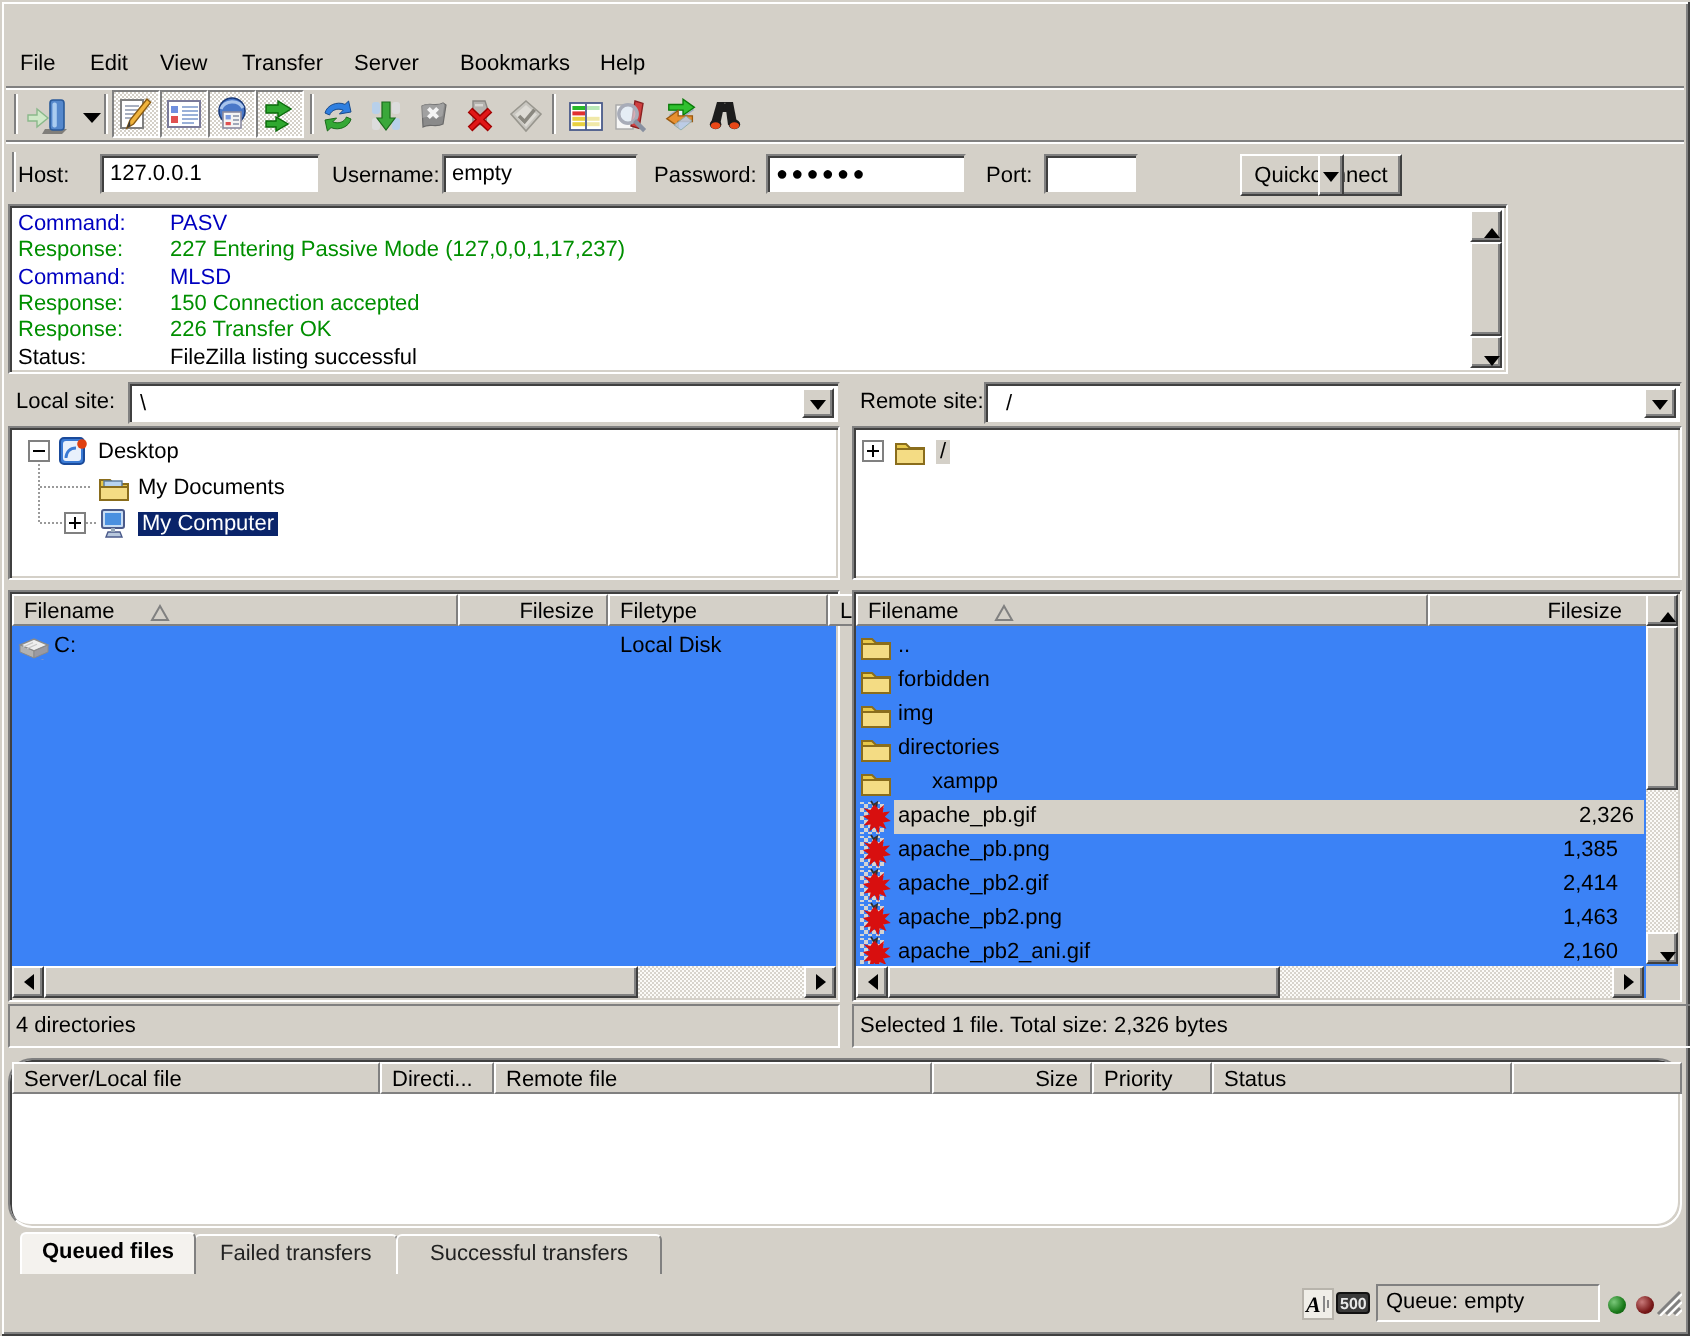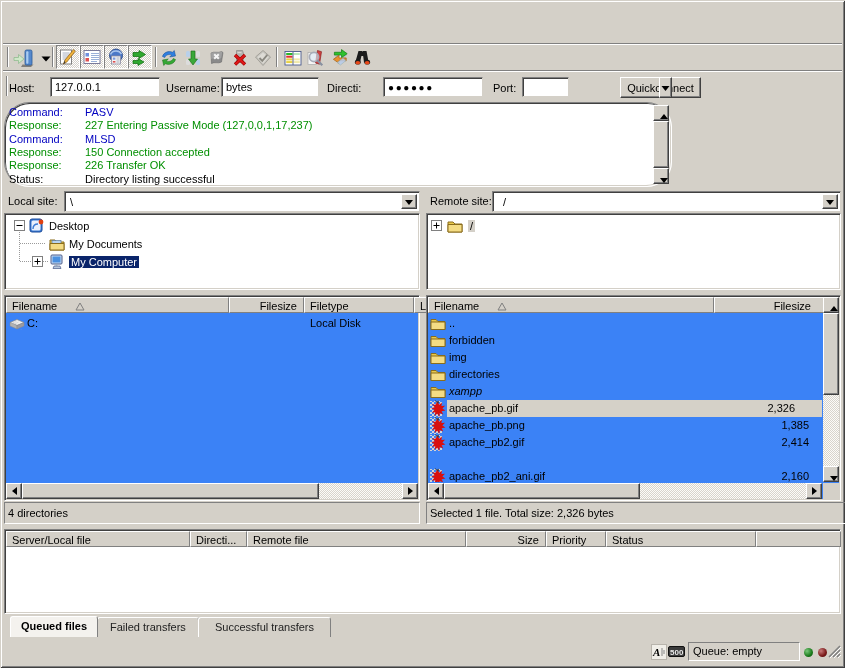--- a/index.html
+++ b/index.html
@@ -45,21 +45,21 @@
 .tbtoggle svg { position:absolute; left:2px; top:2px; }
 .tbico svg { position:absolute; left:0; top:0; }
 .tbico { position:absolute; top:4px; width:18px; height:19px; }
 
 
 #quickbar { position:absolute; left:4px; top:72px; width:837px; height:30px; }
 #quickbar .lbl { position:absolute; top:10px; }
 #quickbar .inp { position:absolute; top:5px; height:20px; font-size:11px; padding:3px 0 0 4px; }
 
 
-#log { position:absolute; left:4px; top:102px; width:668px; height:85px;border-radius:25px; }
+#log { position:absolute; left:4px; top:102px; width:750px; height:85px; }
 #log .line { position:absolute; left:4px; white-space:pre; }
 #log .v { position:absolute; left:76px; }
 .cmd { color:#0000c0; }
 .resp { color:#008f00; }
 
 
 .sbtn { position:absolute; background:#d4d0c8; border:1px solid #404040; border-top-color:#fff; border-left-color:#fff;
   box-shadow: inset -1px -1px 0 #808080; }
 .sbtn svg { position:absolute; left:3px; top:4px; }
 .thumb { position:absolute; background:#d4d0c8; border:1px solid #404040; border-top-color:#fff; border-left-color:#fff;
@@ -75,35 +75,44 @@
 .hdrrow { position:absolute; left:1px; top:1px; right:1px; height:16px; background:#d4d0c8; }
 .hdrseg { position:absolute; top:0; height:16px; background:#d4d0c8;
   border:1px solid #808080; border-top-color:#fff; border-left-color:#fff; padding:2px 4px 0 5px; }
 .statusbar-pane { position:absolute; height:22px; padding-top:4px; padding-left:3px;
   border:1px solid #808080; border-right-color:#fff; border-bottom-color:#fff; }
 .trow { position:absolute; height:17px; }
 .ticon { position:absolute; top:0px; }
 .tname { position:absolute; top:2px; }
 
 
-#queuebox { position:absolute; left:4px; top:529px; width:837px; height:85px; }
+#queuebox { position:absolute; left:4px; top:529px; width:837px; height:85px;border-radius:12px; }
 #tabs { position:absolute; left:4px; top:617px; height:21px; }
 .tab { position:absolute; top:0; height:20px; white-space:nowrap; background:#d4d0c8;
   border:1px solid #808080; border-top-color:#fff; border-left-color:#fff; border-bottom:none;
   border-radius:3px 3px 0 0; padding:3px 8px 0 8px; }
 .tab.active { background:#f4f2ee; font-weight:bold; height:21px; top:-1px; z-index:2; }
 
 
 #bstatus { position:absolute; left:4px; top:643px; width:837px; height:21px; }
 </style>
 </head>
 <body>
 <div id="win">
 
 
+<div id="menubar">
+  <span style="left:6px">File</span>
+  <span style="left:41px">Edit</span>
+  <span style="left:76px">View</span>
+  <span style="left:117px">Transfer</span>
+  <span style="left:173px">Server</span>
+  <span style="left:226px">Bookmarks</span>
+  <span style="left:296px">Help</span>
+</div>
 <div class="etch" style="top:43px"></div>
 
 <div id="toolbar">
   <div class="vsep" style="left:3px"></div>
   <div class="tbico" style="left:9px; width:22px;">
     <svg width="22" height="19" viewBox="0 0 22 19">
       <path d="M9.5 15.5h11l-2.5 2.5H8z" fill="#3a3a3a" opacity="0.55"></path>
       <rect x="12" y="1" width="7" height="15" rx="1.5" fill="#5588cc" stroke="#2a5a9a" stroke-width="0.8"></rect>
       <rect x="13.2" y="2.2" width="2.2" height="12.5" rx="1" fill="#aaccf0"></rect>
       <path d="M1 8.5h4.5V5.5L11 10l-5.5 4.5v-3H1z" fill="#cfe8c8" stroke="#8ab88a" stroke-width="0.7"></path>
@@ -230,40 +239,40 @@
     </svg>
   </div>
 </div>
 <div class="etch" style="top:70px"></div>
 
 <div id="quickbar">
   <div class="vsep" style="left:2px; top:4px"></div>
   <span class="lbl" style="left:5px">Host:</span>
   <div class="inp field" style="left:46px; width:110px;">127.0.0.1</div>
   <span class="lbl" style="left:162px">Username:</span>
-  <div class="inp field" style="left:217px; width:98px;">bytes</div>
-  <span class="lbl" style="left:323px">Directi:</span>
+  <div class="inp field" style="left:217px; width:98px;">empty</div>
+  <span class="lbl" style="left:323px">Password:</span>
   <div class="inp field" style="left:379px; width:100px; font-size:10px; letter-spacing:1.6px; padding-top:4px;">●●●●●●</div>
   <span class="lbl" style="left:489px">Port:</span>
   <div class="inp field" style="left:518px; width:47px;"></div>
   <div class="raised" style="position:absolute; left:572px; top:5px; width:81px; height:21px; text-align:center; padding-top:4px;margin-left:44px;">Quickconnect</div>
   <div class="raised" style="position:absolute; left:655px; top:5px; width:13px; height:21px;">
     <svg width="11" height="19" viewBox="0 0 11 19">
           <path d="M1.5 8l4 5 4-5z" fill="#000"></path>
         </svg>
   </div>
 </div>
 
 <div id="log" class="sunken">
   <div class="line" style="top:3px"><span class="cmd">Command:</span><span class="v cmd">PASV</span></div>
   <div class="line" style="top:16px"><span class="resp">Response:</span><span class="v resp">227 Entering Passive Mode (127,0,0,1,17,237)</span></div>
   <div class="line" style="top:30px"><span class="cmd">Command:</span><span class="v cmd">MLSD</span></div>
   <div class="line" style="top:43px"><span class="resp">Response:</span><span class="v resp">150 Connection accepted</span></div>
   <div class="line" style="top:56px"><span class="resp">Response:</span><span class="v resp">226 Transfer OK</span></div>
-  <div class="line" style="top:70px"><span>Status:</span><span class="v">Directory listing successful</span></div>
+  <div class="line" style="top:70px"><span>Status:</span><span class="v">FileZilla listing successful</span></div>
   <div style="position:absolute; right:2px; top:2px; bottom:2px; width:16px; background:#d4d0c8;">
     <div class="sbtn" style="left:0; top:0; width:16px; height:16px;">
           <svg width="14" height="14" viewBox="0 0 14 14">
             <path d="M7 4l-4 5h8z" fill="#000"></path>
           </svg>
         </div>
     <div class="thumb" style="left:0; top:16px; bottom:16px; width:16px;"></div>
     <div class="sbtn" style="left:0; bottom:0; width:16px; height:16px;">
           <svg width="14" height="14" viewBox="0 0 14 14">
             <path d="M7 10L3 5h8z" fill="#000"></path>
@@ -427,35 +436,35 @@
           </svg>
           <div class="abs" style="left:19px;top:0;height:17px;right:0;"></div>
           <span class="tname" style="left:21px;">directories</span>
         </div>
         <div class="trow" style="left:0;top:68px;width:100%;">
           <svg class="ticon" style="left:2px;top:1px" width="16" height="15" viewBox="0 0 16 15">
             <path d="M1 3.5h5l2 2h7v8H1z" fill="#e8c84a" stroke="#8a6d1c"></path>
             <path d="M1 6h14v7.5H1z" fill="#f4dc84" stroke="#8a6d1c"></path>
           </svg>
           <div class="abs" style="left:19px;top:0;height:17px;right:0;"></div>
-          <span class="tname" style="left:21px;font-style:italic;">xampp</span>
+          <span class="tname" style="left:38px;">xampp</span>
         </div>
         <div class="trow" style="left:0;top:85px;width:100%;">
           <svg class="ticon" style="left:2px;top:0px" width="16" height="17" viewBox="0 0 16 17">
             <pattern id="chk" width="4" height="4" patternUnits="userSpaceOnUse">
               <rect width="2" height="2" x="0" y="0" fill="#d4d4d4"></rect>
               <rect width="2" height="2" x="2" y="2" fill="#d4d4d4"></rect>
             </pattern>
             <rect x="0" y="1" width="12" height="16" fill="url(#chk)"></rect>
             <path d="M7.5 1.5l1.7 3.2L12 2.5l-.6 3.6 3.6-.4-2.6 2.7 3 2.1-3.7.7 1.5 3.3-3.3-1.5-.7 3.9-1.9-3.4-2.7 2.4.7-3.6-3.5.4 2.5-2.7-2.9-2 3.6-.8L1.7 4l3.5 1z" fill="#d80f0f"></path>
             <path d="M5.5 0.5l1.2 2 1.8-1.2-.3 2" fill="none" stroke="#303030" stroke-width="0.9"></path>
           </svg>
           <div class="abs" style="left:19px;top:0;height:17px;right:0;background:#d5d1c8;"></div>
           <span class="tname" style="left:21px;">apache_pb.gif</span>
-          <span class="tname" style="right:27px;margin-left:32px;">2,326</span>
+          <span class="tname" style="right:5px;margin-left:32px;">2,326</span>
         </div>
         <div class="trow" style="left:0;top:102px;width:100%;">
           <svg class="ticon" style="left:2px;top:0px" width="16" height="17" viewBox="0 0 16 17">
             <pattern id="chk" width="4" height="4" patternUnits="userSpaceOnUse">
               <rect width="2" height="2" x="0" y="0" fill="#d4d4d4"></rect>
               <rect width="2" height="2" x="2" y="2" fill="#d4d4d4"></rect>
             </pattern>
             <rect x="0" y="1" width="12" height="16" fill="url(#chk)"></rect>
             <path d="M7.5 1.5l1.7 3.2L12 2.5l-.6 3.6 3.6-.4-2.6 2.7 3 2.1-3.7.7 1.5 3.3-3.3-1.5-.7 3.9-1.9-3.4-2.7 2.4.7-3.6-3.5.4 2.5-2.7-2.9-2 3.6-.8L1.7 4l3.5 1z" fill="#d80f0f"></path>
             <path d="M5.5 0.5l1.2 2 1.8-1.2-.3 2" fill="none" stroke="#303030" stroke-width="0.9"></path>
@@ -471,20 +480,34 @@
               <rect width="2" height="2" x="2" y="2" fill="#d4d4d4"></rect>
             </pattern>
             <rect x="0" y="1" width="12" height="16" fill="url(#chk)"></rect>
             <path d="M7.5 1.5l1.7 3.2L12 2.5l-.6 3.6 3.6-.4-2.6 2.7 3 2.1-3.7.7 1.5 3.3-3.3-1.5-.7 3.9-1.9-3.4-2.7 2.4.7-3.6-3.5.4 2.5-2.7-2.9-2 3.6-.8L1.7 4l3.5 1z" fill="#d80f0f"></path>
             <path d="M5.5 0.5l1.2 2 1.8-1.2-.3 2" fill="none" stroke="#303030" stroke-width="0.9"></path>
           </svg>
           <div class="abs" style="left:19px;top:0;height:17px;right:0;"></div>
           <span class="tname" style="left:21px;">apache_pb2.gif</span>
           <span class="tname" style="right:13px;">2,414</span>
         </div>
+        <div class="trow" style="left:0;top:136px;width:100%;">
+          <svg class="ticon" style="left:2px;top:0px" width="16" height="17" viewBox="0 0 16 17">
+            <pattern id="chk" width="4" height="4" patternUnits="userSpaceOnUse">
+              <rect width="2" height="2" x="0" y="0" fill="#d4d4d4"></rect>
+              <rect width="2" height="2" x="2" y="2" fill="#d4d4d4"></rect>
+            </pattern>
+            <rect x="0" y="1" width="12" height="16" fill="url(#chk)"></rect>
+            <path d="M7.5 1.5l1.7 3.2L12 2.5l-.6 3.6 3.6-.4-2.6 2.7 3 2.1-3.7.7 1.5 3.3-3.3-1.5-.7 3.9-1.9-3.4-2.7 2.4.7-3.6-3.5.4 2.5-2.7-2.9-2 3.6-.8L1.7 4l3.5 1z" fill="#d80f0f"></path>
+            <path d="M5.5 0.5l1.2 2 1.8-1.2-.3 2" fill="none" stroke="#303030" stroke-width="0.9"></path>
+          </svg>
+          <div class="abs" style="left:19px;top:0;height:17px;right:0;"></div>
+          <span class="tname" style="left:21px;">apache_pb2.png</span>
+          <span class="tname" style="right:13px;">1,463</span>
+        </div>
         <div class="trow" style="left:0;top:153px;width:100%;">
           <svg class="ticon" style="left:2px;top:0px" width="16" height="17" viewBox="0 0 16 17">
             <pattern id="chk" width="4" height="4" patternUnits="userSpaceOnUse">
               <rect width="2" height="2" x="0" y="0" fill="#d4d4d4"></rect>
               <rect width="2" height="2" x="2" y="2" fill="#d4d4d4"></rect>
             </pattern>
             <rect x="0" y="1" width="12" height="16" fill="url(#chk)"></rect>
             <path d="M7.5 1.5l1.7 3.2L12 2.5l-.6 3.6 3.6-.4-2.6 2.7 3 2.1-3.7.7 1.5 3.3-3.3-1.5-.7 3.9-1.9-3.4-2.7 2.4.7-3.6-3.5.4 2.5-2.7-2.9-2 3.6-.8L1.7 4l3.5 1z" fill="#d80f0f"></path>
             <path d="M5.5 0.5l1.2 2 1.8-1.2-.3 2" fill="none" stroke="#303030" stroke-width="0.9"></path>
           </svg>

